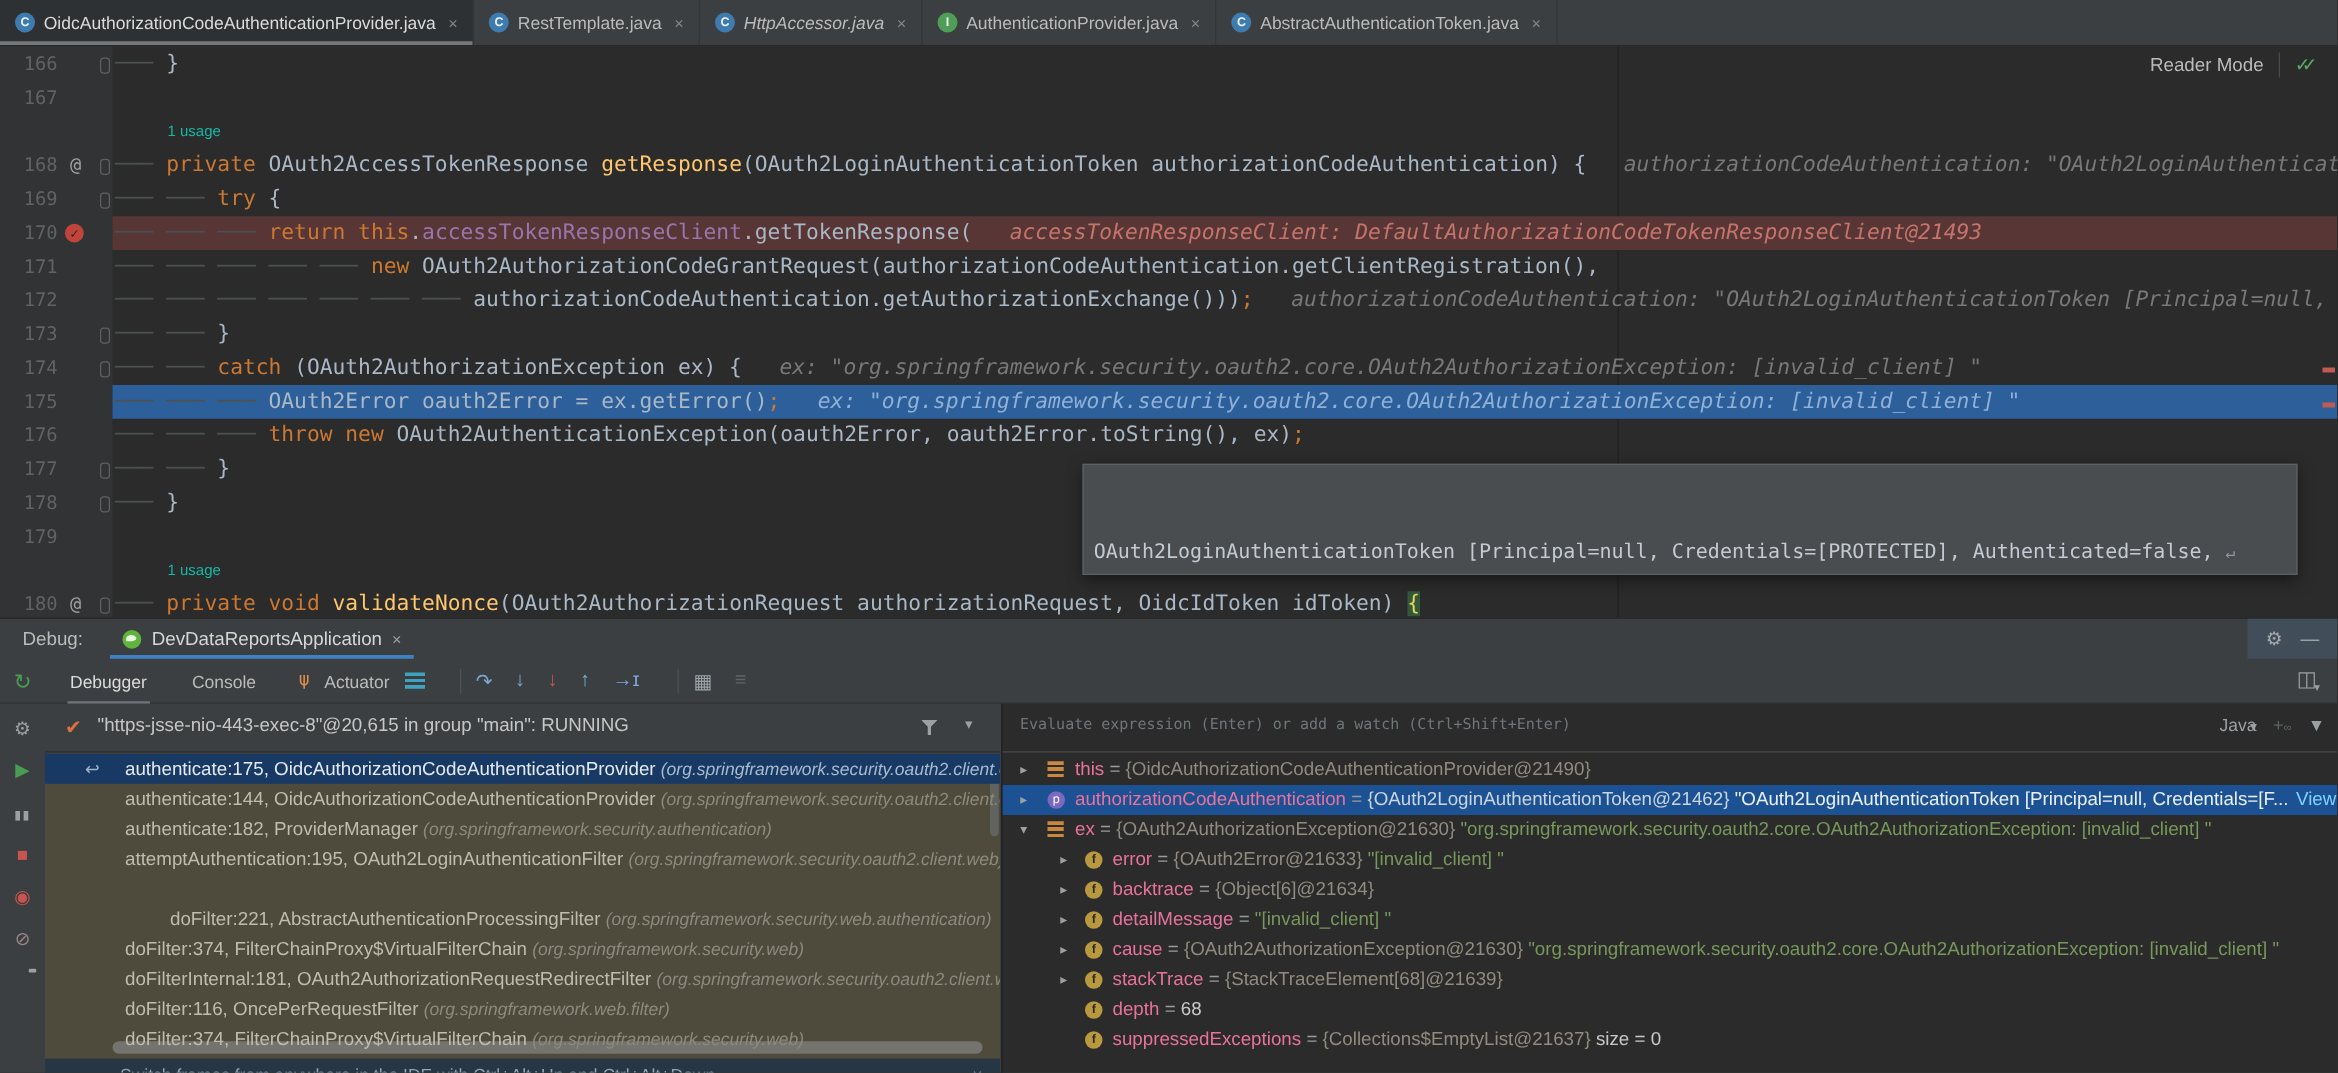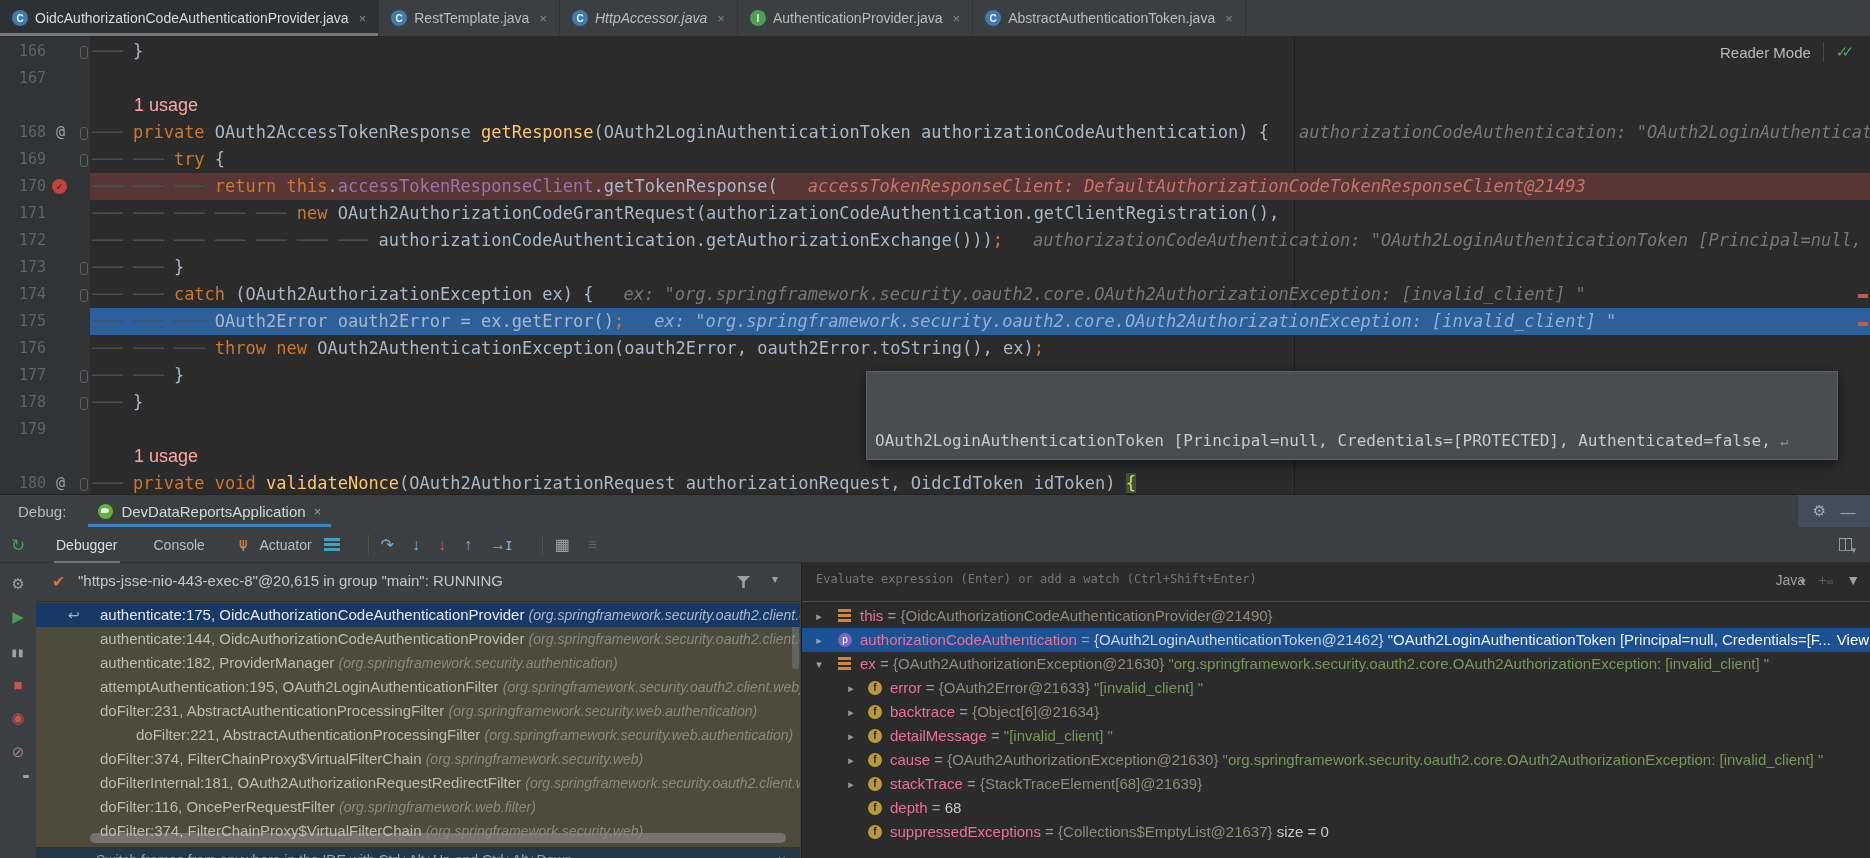--- a/index.html
+++ b/index.html
@@ -31,21 +31,21 @@
   .ln{position:absolute;left:0;width:46px;text-align:right;color:#606366;font-size:15px}
   .gat{position:absolute;left:56px;color:#9DA0A2;font-size:15px}
   .bpdot{position:absolute;left:52px;top:6px;width:15px;height:15px;border-radius:50%;background:#C1443C;color:#33201E;font-size:11px;line-height:15px;text-align:center}
   .fold{position:absolute;left:80px;top:8px;width:6px;height:11px;border:1px solid #5E6163;border-radius:3px}
   .codeline{position:absolute;left:92px;z-index:2}
   .ws{color:#4B5052}
   .kw{color:#CC7832}.id{color:#A9B7C6}.fld{color:#9876AA}.mth{color:#FFC66D}
   .brc{background:#34593A;color:#EDD35C}
   .hint{font-style:italic;margin-left:30px}
   .h-gray{color:#787878}.h-red{color:#C4746B}.h-blue{color:#8FB0D8}
-  .usagerow{position:absolute;left:134px;height:27px;line-height:27px;font-size:18px;color:#fca5a5}
+  .usagerow{position:absolute;left:134px;height:27px;line-height:27px;font-size:12px;color:#14b8a6}
   .stripe{position:absolute;right:2px;width:10px;height:4px;background:#BE5B52;z-index:4}
 
   .tooltip{position:absolute;left:866px;top:335px;width:972px;height:89px;box-sizing:border-box;background:#4A4D4F;border:1px solid #5D6062;box-shadow:0 4px 12px rgba(0,0,0,.5);z-index:6;font-family:"DejaVu Sans Mono",monospace;font-size:16px;color:#C2CAD2;padding:4px 8px;line-height:26px;white-space:pre}
   .tooltip .wrap{color:#8E979E;font-size:13px}
 
   
   .debug{position:absolute;top:494px;left:0;right:0;height:364px;background:#3C3F41;border-top:1px solid #232323}
   .dhead{position:absolute;top:0;left:0;right:0;height:32px;display:flex;align-items:center}
   .dlabel{margin-left:18px;font-size:15px;color:#BBBBBB}
   .dtab{display:flex;align-items:center;gap:8px;margin-left:22px;height:100%;position:relative;padding:0 10px}
@@ -115,21 +115,21 @@
   .ic-val{width:13px;height:13px;background:repeating-linear-gradient(180deg,#C9873F 0 3px,transparent 3px 5px)}
   .ic-par{width:14px;height:14px;border-radius:50%;background:#7B68C0;color:#fff;font-size:10px;line-height:14px;text-align:center}
   .ic-fld{width:14px;height:14px;border-radius:50%;background:#B8993F;color:#2E2A1E;font-weight:bold;font-size:10px;line-height:14px;text-align:center}
   .vtext{position:absolute;left:58px}
   .vrow.child .vtext{left:88px}
   .vname{color:#E8729C}
   .veq{color:#9B9B9B}
   .vref{color:#908B7E}
   .vstr{color:#77975B}
   .vplain{color:#C8C8C8}
-  .vlink{color:#ffffff;margin-left:6px}
+  .vlink{color:#7dd3fc;margin-left:6px}
   .vrow.sel .vref{color:#C9D4DE}
   .vrow.sel .vstr{color:#E9EFF5}
 </style>
 </head>
 <body>
 
 <div class="tabbar">
     <div class="tab active">
       <span class="ticon">C</span>
       <span class="tlabel">OidcAuthorizationCodeAuthenticationProvider.java</span>
@@ -248,21 +248,20 @@
     <span class="tcaret">▾</span>
   </div>
 
   <div class="frames" id="frames">
     <div class="vthumb"></div>
     <div class="hscroll"></div>
   <div class="frow sel" style="top: 0px;"><span class="farrow">↩</span><span class="fm">authenticate:175, OidcAuthorizationCodeAuthenticationProvider </span><span class="pkg">(org.springframework.security.oauth2.client.oid</span></div>
       <div class="frow" style="top: 24px;"><span class="fm">authenticate:144, OidcAuthorizationCodeAuthenticationProvider </span><span class="pkg">(org.springframework.security.oauth2.client.oidc</span></div>
       <div class="frow" style="top: 48px;"><span class="fm">authenticate:182, ProviderManager </span><span class="pkg">(org.springframework.security.authentication)</span></div>
       <div class="frow" style="top: 72px;"><span class="fm">attemptAuthentication:195, OAuth2LoginAuthenticationFilter </span><span class="pkg">(org.springframework.security.oauth2.client.web)</span></div>
-      <div class="frow" style="top: 96px;"><span class="fm">doFilter:231, AbstractAuthenticationProcessingFilter </span><span class="pkg">(org.springframework.security.web.authentication)</span></div>
       <div class="frow" style="top: 120px; margin-left: 36px;"><span class="fm">doFilter:221, AbstractAuthenticationProcessingFilter </span><span class="pkg">(org.springframework.security.web.authentication)</span></div>
       <div class="frow" style="top: 144px;"><span class="fm">doFilter:374, FilterChainProxy$VirtualFilterChain </span><span class="pkg">(org.springframework.security.web)</span></div>
       <div class="frow" style="top: 168px;"><span class="fm">doFilterInternal:181, OAuth2AuthorizationRequestRedirectFilter </span><span class="pkg">(org.springframework.security.oauth2.client.web)</span></div>
       <div class="frow" style="top: 192px;"><span class="fm">doFilter:116, OncePerRequestFilter </span><span class="pkg">(org.springframework.web.filter)</span></div>
       <div class="frow" style="top: 216px;"><span class="fm">doFilter:374, FilterChainProxy$VirtualFilterChain </span><span class="pkg">(org.springframework.security.web)</span></div>
     </div>
 
   <div class="hintbar">
     <span class="gmt">»</span>
     <span class="htext">Switch frames from anywhere in the IDE with Ctrl+Alt+Up and Ctrl+Alt+Down</span>

